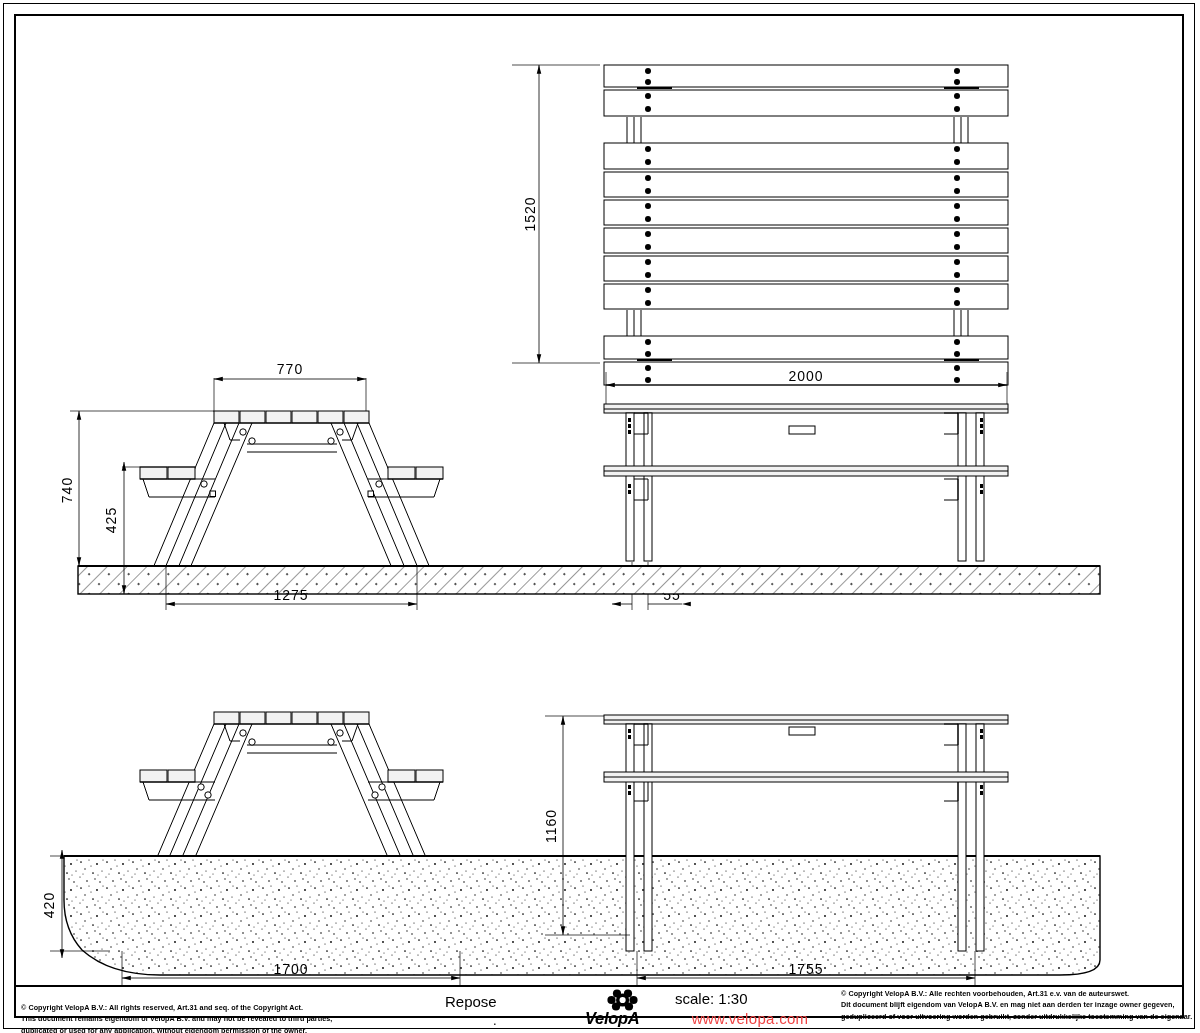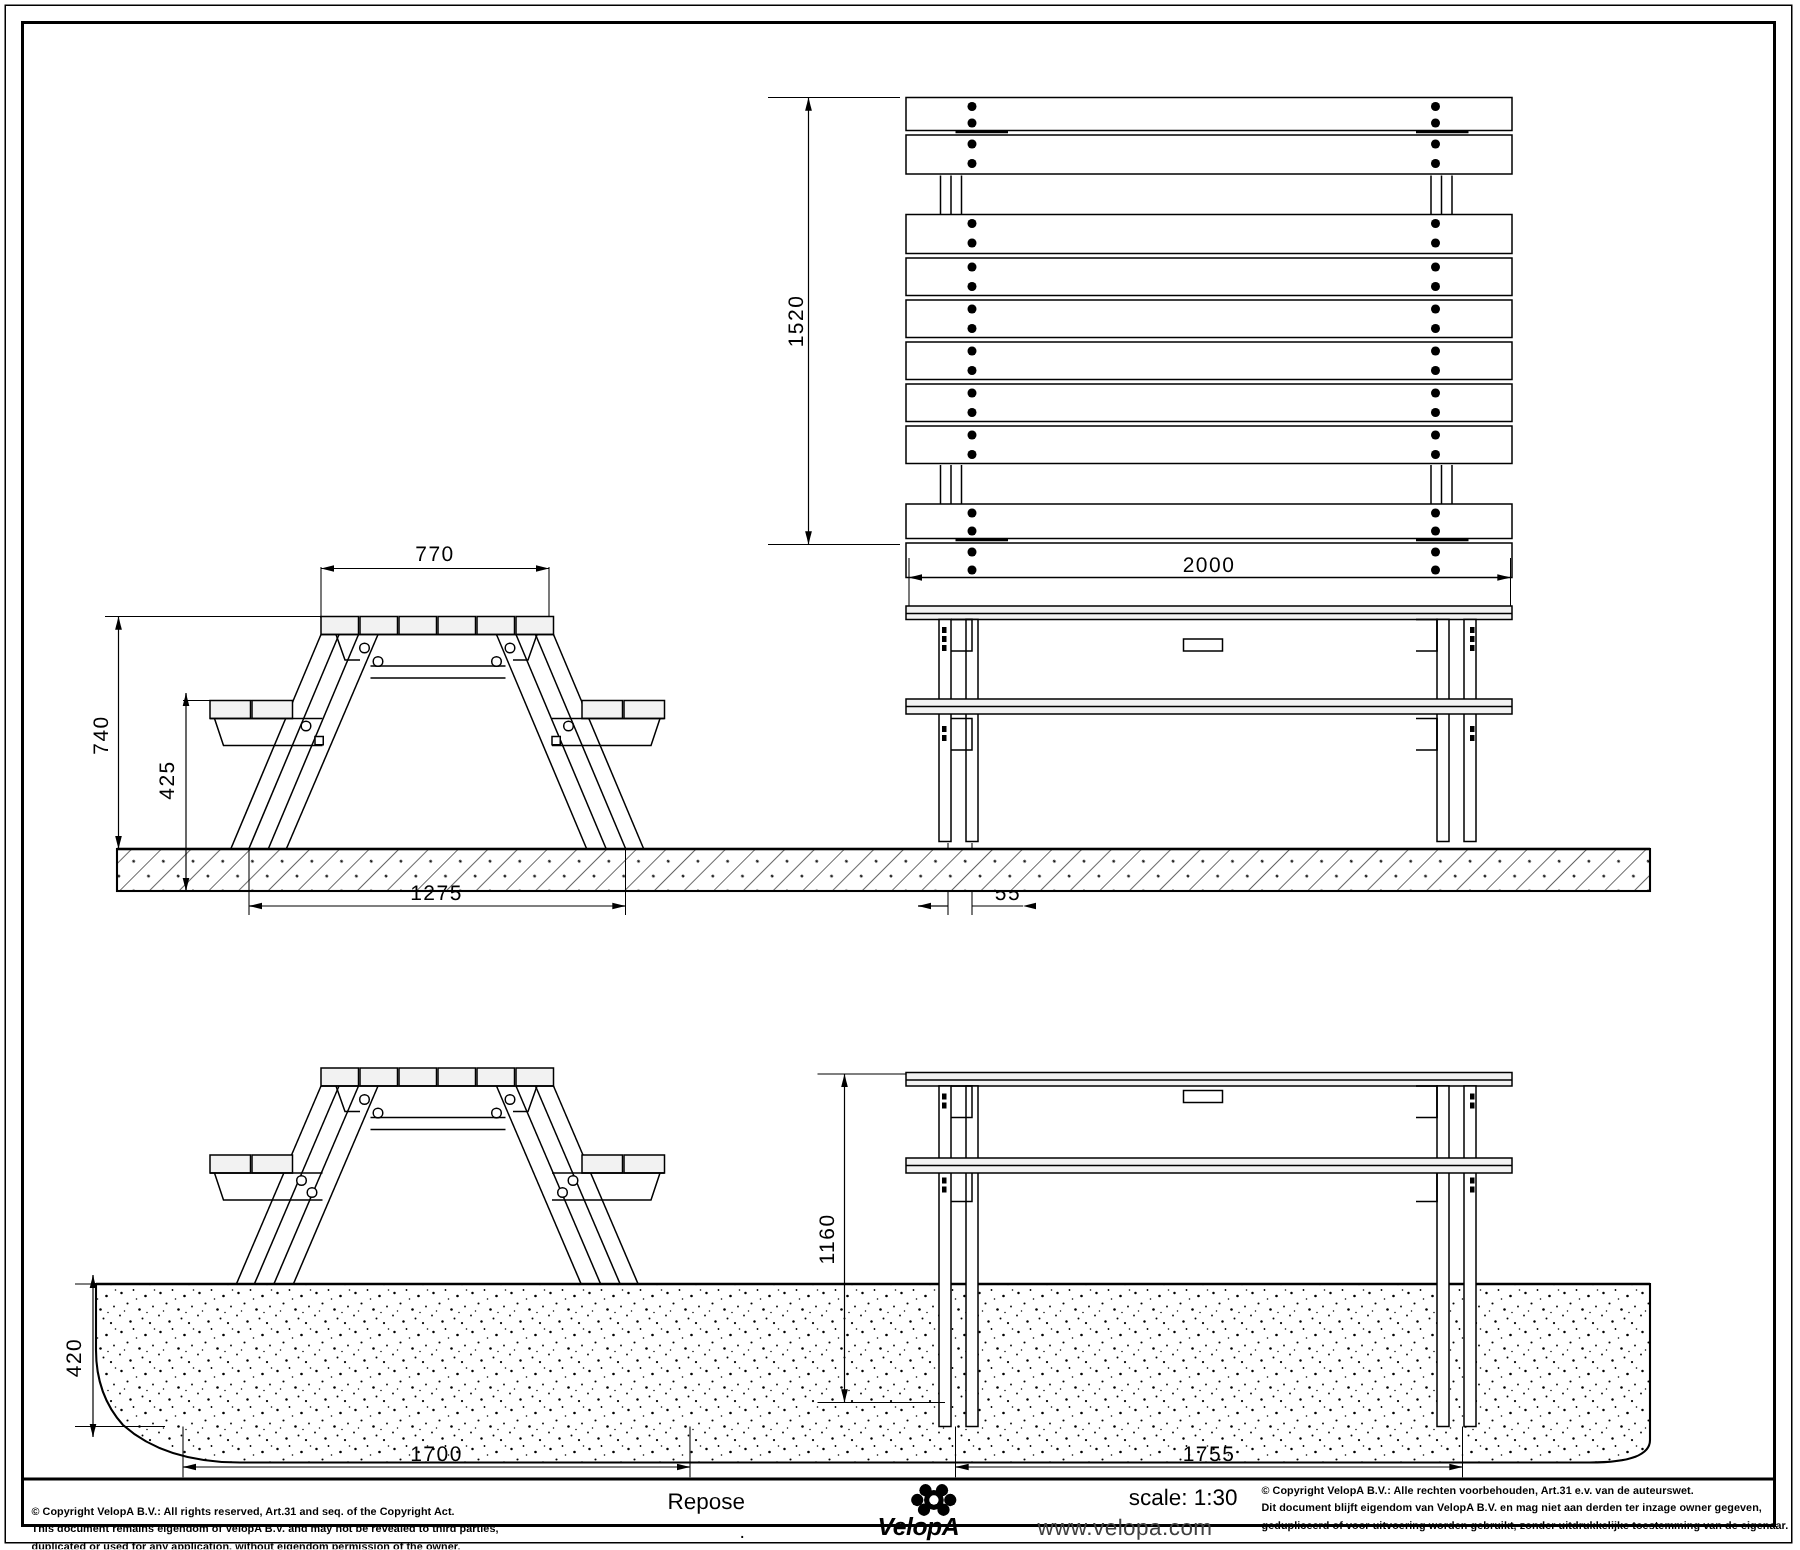--- a/index.html
+++ b/index.html
@@ -36,22 +36,22 @@
     font-size:7.2px;line-height:11.4px;color:#000;font-weight:bold;
     letter-spacing:0.05px;white-space:nowrap;
   }
   .tb-product{position:absolute;left:430px;top:8px;font-size:15px;color:#000;}
   .tb-dot{position:absolute;left:478px;top:28px;font-size:13px;color:#000;}
   .tb-logo{position:absolute;left:570px;top:4px;width:78px;height:42px;}
   .tb-logo-mark{position:absolute;left:18px;top:0px;width:40px;height:22px;}
   .tb-logo-text{position:absolute;left:0;top:20px;width:78px;text-align:left;
     font-family:"Liberation Sans",sans-serif;font-weight:bold;font-size:16.5px;
     font-style:italic;color:#000;letter-spacing:-0.3px;}
-  .tb-scale{position:absolute;left:660px;top:5px;width:150px;text-align:right;font-size:15px;color:#000;}
-  .tb-web{position:absolute;left:650px;top:25px;width:170px;text-align:center;font-size:15px;color:#404040;letter-spacing:0.3px;}
+  .tb-scale{position:absolute;left:660px;top:5px;width:150px;text-align:left;font-size:15px;color:#000;}
+  .tb-web{position:absolute;left:650px;top:25px;width:170px;text-align:center;font-size:15px;color:#ef4444;letter-spacing:0.3px;}
 </style>
 </head>
 <body>
 
 <div id="sheet">
 
   <div class="outer-border"></div>
   <div class="inner-border"></div>
 
   <svg class="draw" viewBox="0 0 1200 1033">

